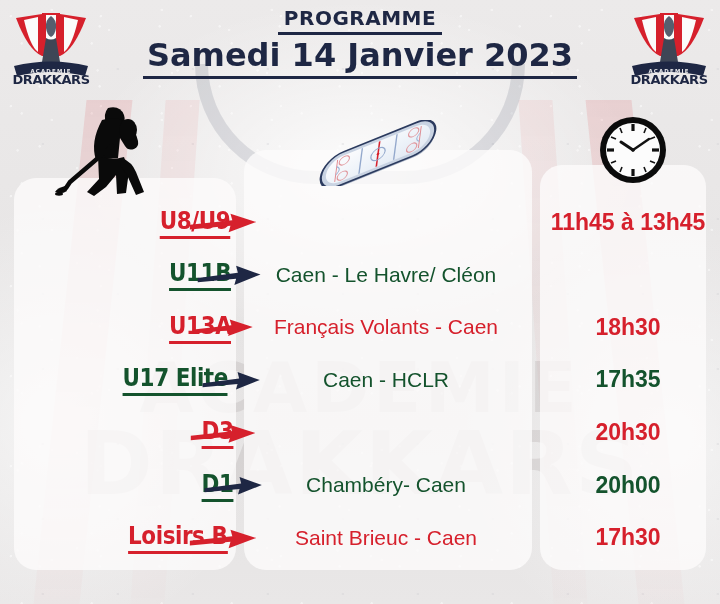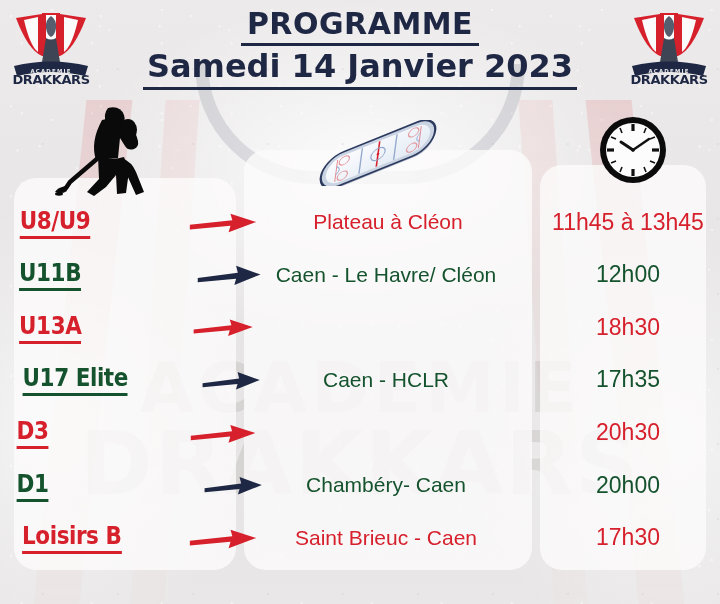--- a/index.html
+++ b/index.html
@@ -87,21 +87,21 @@
   }
   .title-wrap {
     position: absolute;
     left: 110px; right: 110px; top: 6px;
     text-align: center;
     color: #1e2744;
     font-family: "DejaVu Sans", sans-serif;
     font-weight: bold;
   }
   .title-1 {
-    font-size: 30px;
+    font-size: 20px;
     letter-spacing: .5px;
     display: inline-block;
     border-bottom: 3px solid #1e2744;
     padding: 0 6px 2px 6px;
   }
   .title-2 {
     font-size: 32px;
     letter-spacing: 0px;
     display: inline-block;
     margin-top: 1px;
@@ -143,21 +143,21 @@
   }
   .row {
     height: 52.57px;
     position: relative;
     display: flex;
     align-items: center;
   }
   .cell-cat {
     position: absolute;
     left: 14px; width: 222px;
-    text-align: left;
+    text-align: right;
     font-family: "DejaVu Sans", sans-serif;
     font-weight: bold;
     font-size: 25px;
     letter-spacing: -.5px;
   }
   .cell-cat span {
     border-bottom: 3px solid currentColor;
     padding-bottom: 1px;
     display: inline-block;
     transform: scaleX(.86);
@@ -173,20 +173,21 @@
     text-align: center;
     font-size: 21px;
     font-family: "Liberation Sans", sans-serif;
   }
   .cell-time {
     position: absolute;
     left: 540px; width: 176px;
     text-align: center;
     font-size: 23px;
     font-family: "Liberation Sans", sans-serif;
+    font-weight: bold;
   }
   .c-red  { color: #d6202c; }
   .c-navy { color: #14532d; }
 
   .row.r1 .cell-match { left: 242px; width: 292px; }
   .row.r2 .cell-arrow { left: 182px; }
   .row.r4 .cell-arrow { left: 184px; }
   .row.r6 .cell-arrow { left: 186px; }
 </style>
 </head>
@@ -346,46 +347,45 @@
 
   <div class="row r1">
     <div class="cell-cat c-red">
       <span>U8/U9</span>
     </div>
     <div class="cell-arrow">
       <svg viewBox="0 0 78 26" width="72" height="24">
         <path d="M2 16 L48 11 L46 4 L74 13 L44 24 L46 17 L2 21 Z" fill="#d6202c"></path>
       </svg>
     </div>
-    <div class="cell-match c-red">Plateau à Cléon</div>
     <div class="cell-time c-red">11h45 à 13h45</div>
   </div>
 
   <div class="row r2">
     <div class="cell-cat c-navy">
       <span>U11B</span>
     </div>
     <div class="cell-arrow">
       <svg viewBox="0 0 78 26" width="68" height="23">
         <path d="M2 17 L48 11 L46 3 L74 13 L44 25 L46 18 L2 22 Z" fill="#1e2744"></path>
       </svg>
     </div>
     <div class="cell-match c-navy">Caen - Le Havre/ Cléon</div>
-    <div class="cell-time c-navy">12h00</div>
   </div>
 
   <div class="row r3">
     <div class="cell-cat c-red">
       <span>U13A</span>
     </div>
     <div class="cell-arrow">
       <svg viewBox="0 0 78 26" width="64" height="22">
         <path d="M2 16 L48 11 L46 4 L74 13 L44 24 L46 17 L2 21 Z" fill="#d6202c"></path>
       </svg>
     </div>
+    <div class="cell-match c-red">Français Volants - Caen</div>
     <div class="cell-time c-red">18h30</div>
   </div>
 
   <div class="row r4">
     <div class="cell-cat c-navy">
       <span>U17 Elite</span>
     </div>
     <div class="cell-arrow">
       <svg viewBox="0 0 78 26" width="62" height="22">
         <path d="M2 17 L48 11 L46 3 L74 13 L44 25 L46 18 L2 22 Z" fill="#1e2744"></path>

